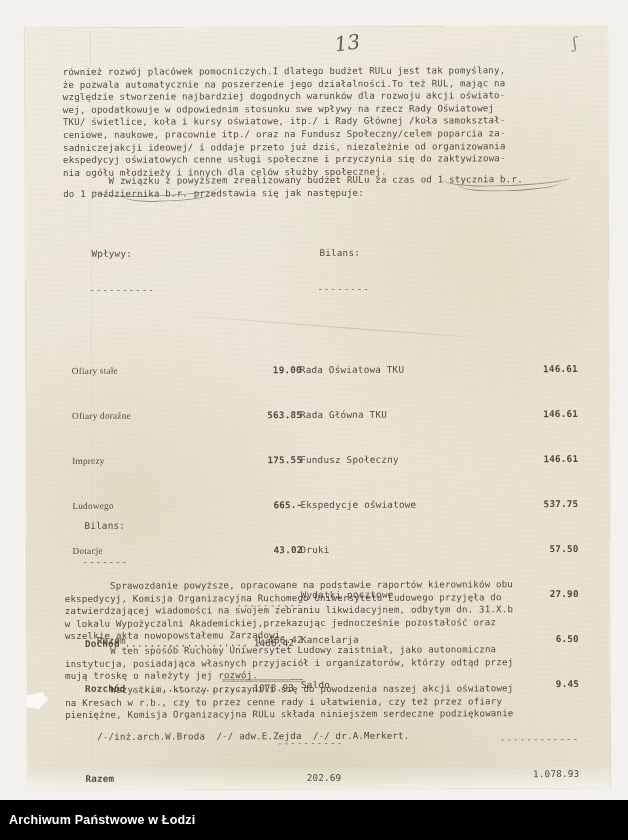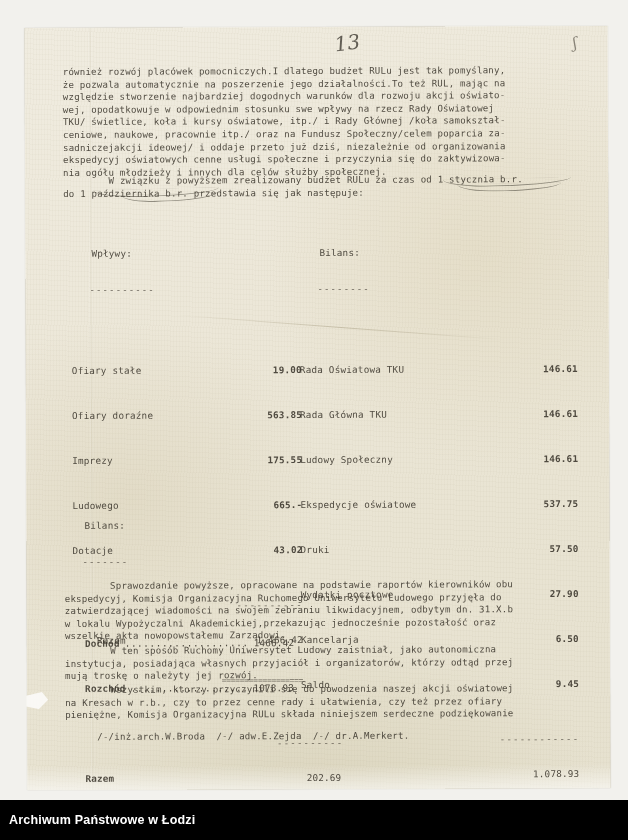--- a/index.html
+++ b/index.html
@@ -96,21 +96,21 @@
   .thead{margin-left:22px;}
   .tdash{margin-left:20px;letter-spacing:1.1px;font-size:9px;opacity:.82;}
   .row{
     display:flex;justify-content:space-between;align-items:baseline;
     height:21px;
   }
   .row .lbl{white-space:pre;}
   .row .val{white-space:pre;text-align:right;font-weight:bold;}
   #tIn .row .val{min-width:62px;}
   #tOut .row .val{min-width:58px;}
-  #tIn .row .lbl{padding-left:2px;}
+  #tIn .row .lbl{padding-left:2px;font-family:Liberation Serif, serif;}
   #tOut .row .lbl{padding-left:2px;}
 
   .sumrule{
     text-align:right;letter-spacing:1.2px;font-size:9px;opacity:.8;
     height:9px;line-height:9px;
   }
   .dblrule{
     text-align:right;font-size:8px;letter-spacing:-0.3px;opacity:.78;
     height:9px;line-height:9px;
   }
@@ -249,21 +249,21 @@
 
         <div class="row">
           <span class="lbl">Rada Oświatowa TKU</span>
           <span class="val">146.61</span>
         </div>
         <div class="row">
           <span class="lbl">Rada Główna TKU</span>
           <span class="val">146.61</span>
         </div>
         <div class="row">
-          <span class="lbl">Ludowy Społeczny</span>
+          <span class="lbl">Fundusz Społeczny</span>
           <span class="val">146.61</span>
         </div>
         <div class="row">
           <span class="lbl">Ekspedycje oświatowe</span>
           <span class="val">537.75</span>
         </div>
         <div class="row">
           <span class="lbl">Druki</span>
           <span class="val">57.50</span>
         </div>

